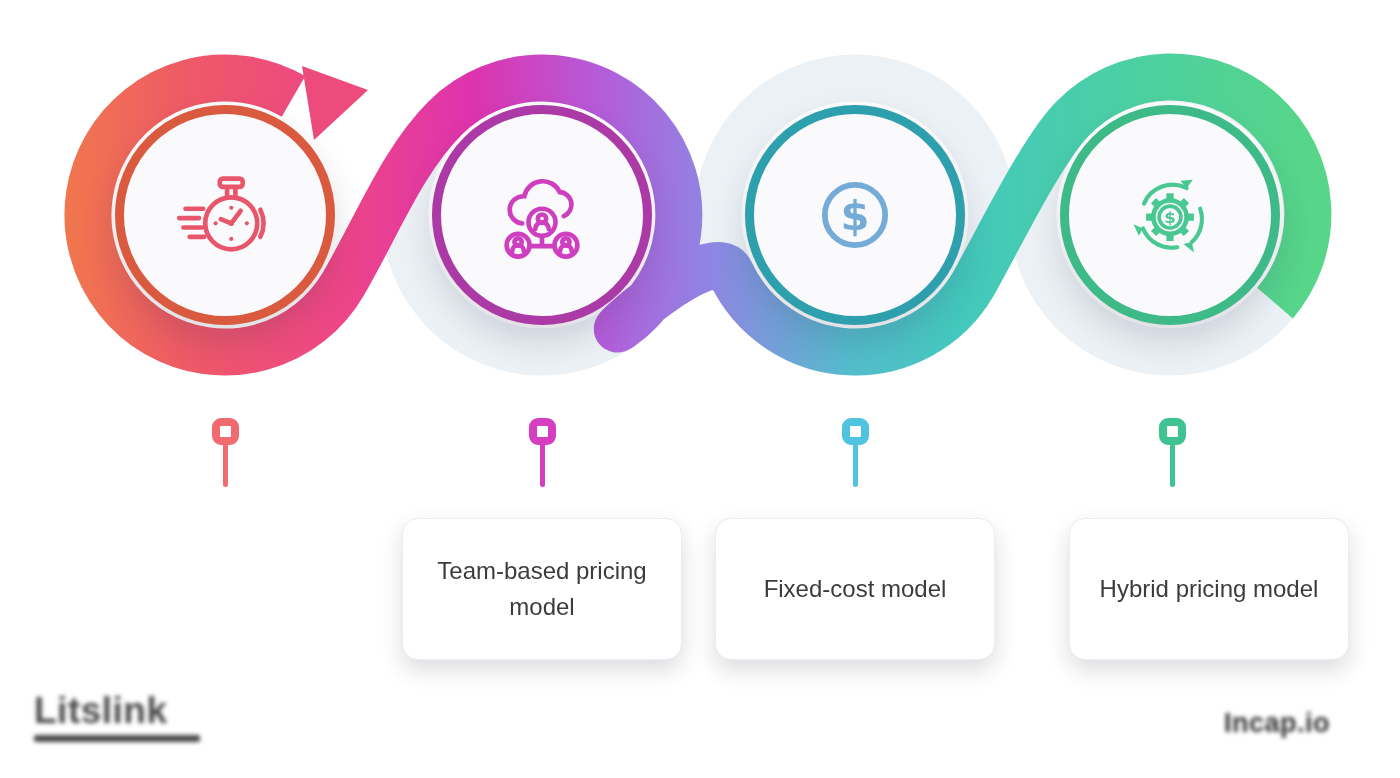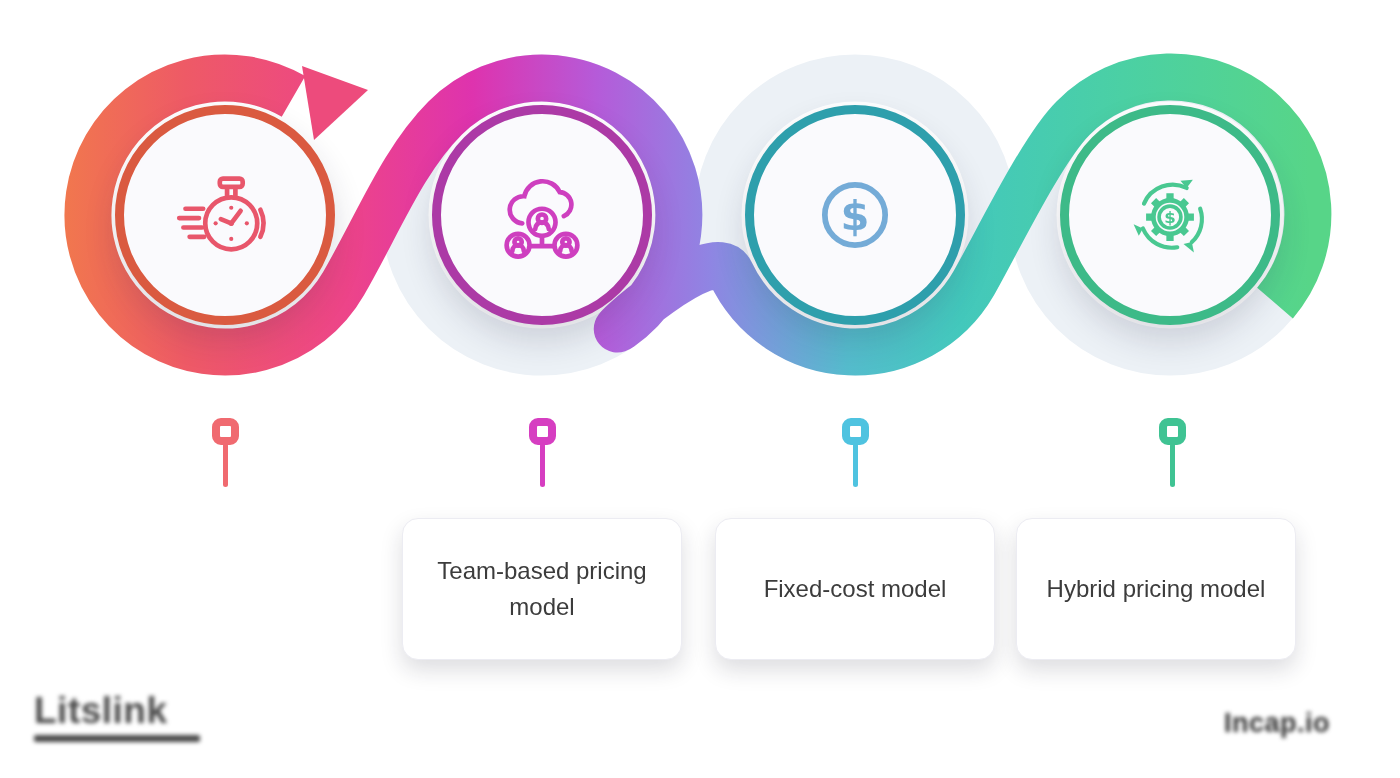--- a/index.html
+++ b/index.html
@@ -164,21 +164,21 @@
       <div class="pin-ring"></div>
       <div class="pin-stem"></div>
     </div>
 
   <div class="card" style="left:715px">
     <span class="card-label">Fixed-cost model</span>
   </div>
   <div class="card" style="left:402px">
     <span class="card-label">Team-based pricing model</span>
   </div>
-  <div class="card" style="left:1016px">
+  <div class="card" style="left:1069px">
     <span class="card-label">Hybrid pricing model</span>
   </div>
 
   <div class="wm-left">
     <div class="wm-text">Litslink</div>
     <div class="wm-bar"></div>
   </div>
   <div class="wm-right">Incap.io</div>
 
 </div>

